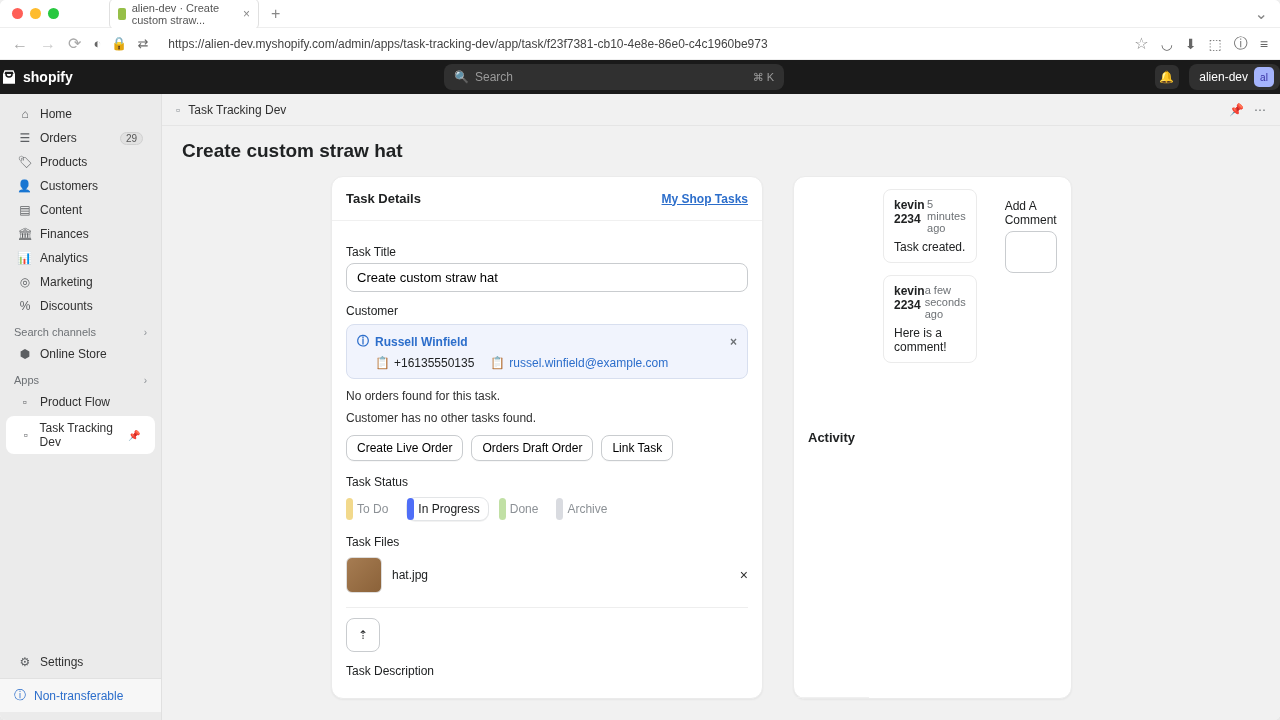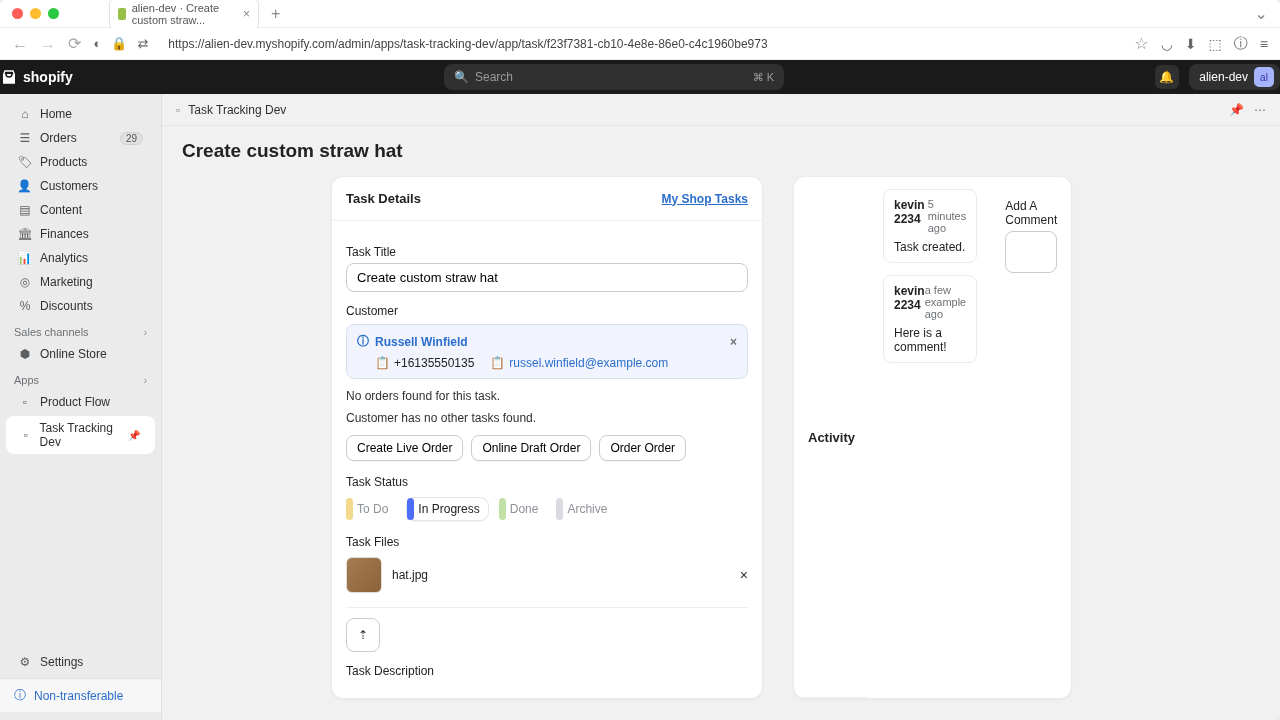--- a/index.html
+++ b/index.html
@@ -183,21 +183,21 @@
       <div class="side-item">
           <span class="ico">◎</span>
           <span>Marketing</span>
         </div>
       <div class="side-item">
           <span class="ico">%</span>
           <span>Discounts</span>
         </div>
 
       <div class="side-head">
-          <span>Sales channels</span>
+          <span>Search channels</span>
           <span class="chev">›</span>
         </div>
       <div class="side-item">
           <span class="ico">⬢</span>
           <span>Online Store</span>
         </div>
 
       <div class="side-head">
           <span>Apps</span>
           <span class="chev">›</span>
@@ -264,22 +264,22 @@
                     <span class="em">russel.winfield@example.com</span>
                   </span>
               </div>
             </div>
 
             <div class="small-txt">No orders found for this task.</div>
             <div class="small-txt">Customer has no other tasks found.</div>
 
             <div class="btn-row">
               <button class="btn">Create Live Order</button>
-              <button class="btn">Online Draft Order</button>
-              <button class="btn">Order Order</button>
+              <button class="btn">Orders Draft Order</button>
+              <button class="btn">Link Task</button>
             </div>
 
             <div class="lbl">Task Status</div>
             <div class="status-row">
               <div class="status-it muted">
                   <div class="colorbar" style="background:#f2d98c"></div>
                   <span>To Do</span>
                 </div>
               <div class="status-it bg">
                   <div class="colorbar" style="background:#4f6ef7"></div>
@@ -318,21 +318,21 @@
             <div class="act-it">
               <div class="act-h">
                   <b>kevin 2234</b>
                   <em>5 minutes ago</em>
                 </div>
               <div>Task created.</div>
             </div>
             <div class="act-it">
               <div class="act-h">
                   <b>kevin 2234</b>
-                  <em>a few example ago</em>
+                  <em>a few seconds ago</em>
                 </div>
               <div>Here is a comment!</div>
             </div>
           </div>
           <div class="comment-sec">
             <div class="lbl">Add A Comment</div>
             <div class="comment-box"></div>
           </div>
         </div>
       </div>

